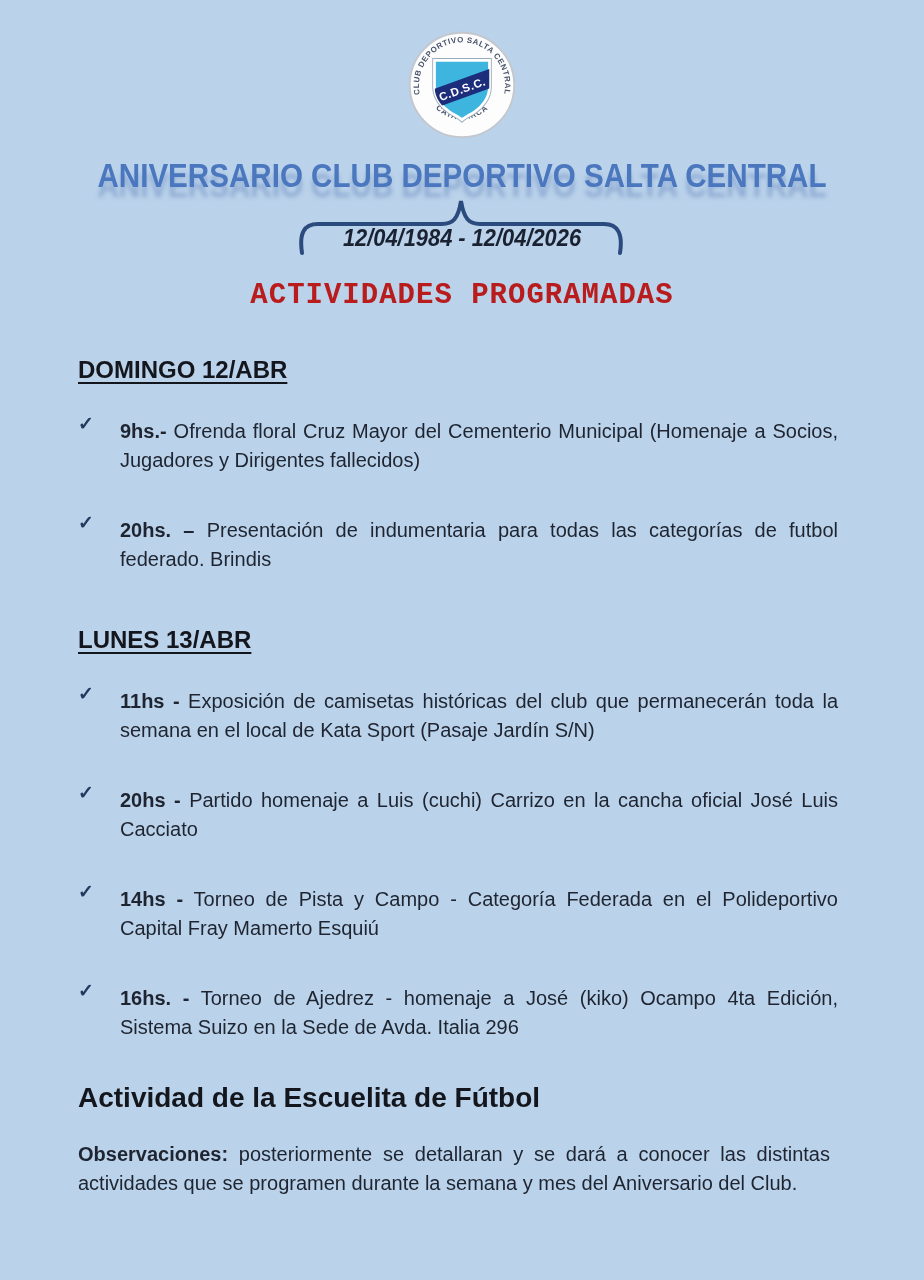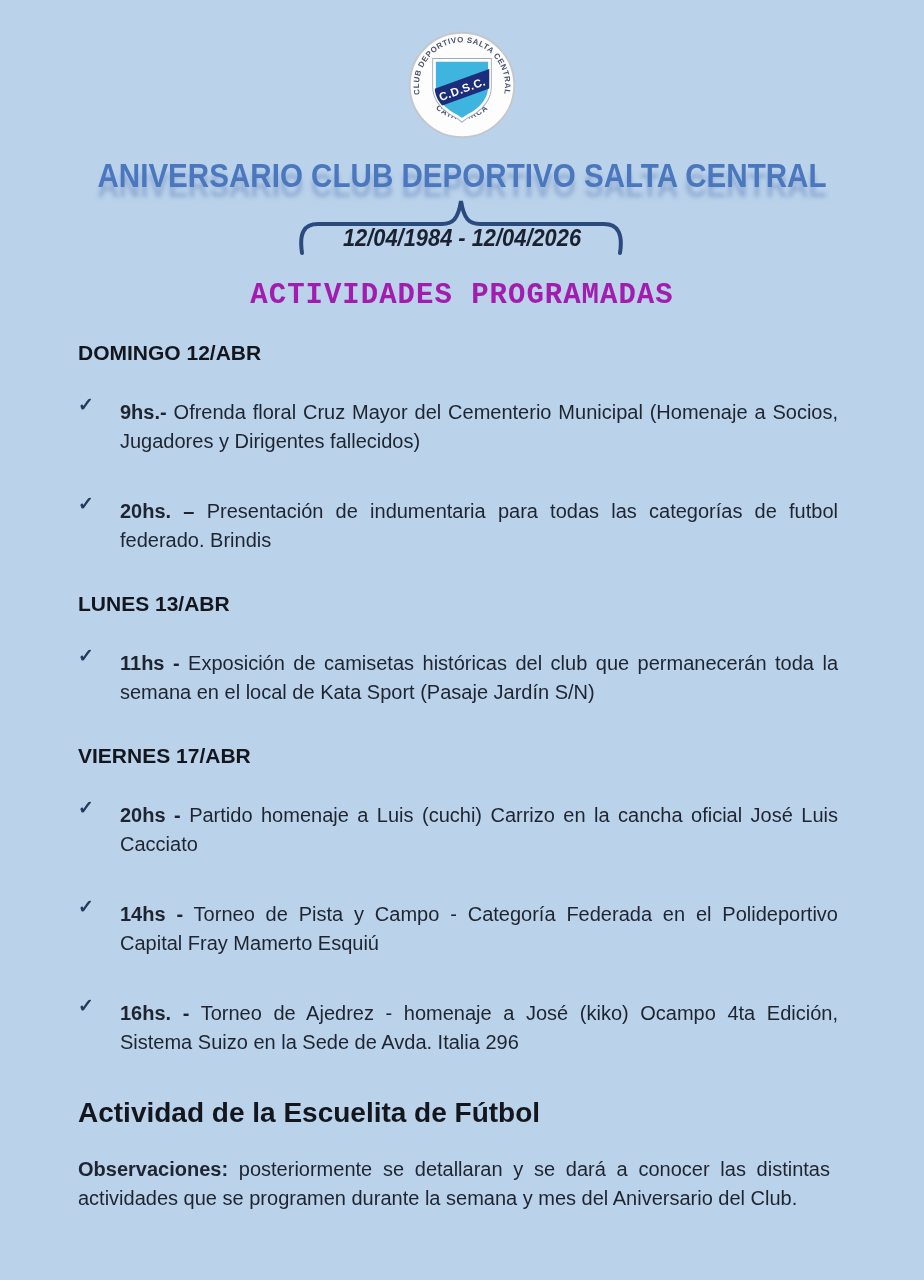--- a/index.html
+++ b/index.html
@@ -50,30 +50,31 @@
   }
 
   
   .subtitle {
     margin-top: 22px;
     text-align: center;
     font-family: "Liberation Mono", "DejaVu Sans Mono", monospace;
     font-size: 29px;
     font-weight: bold;
     letter-spacing: 1px;
-    color: #a21caf;
+    color: #b91c1c;
     white-space: nowrap;
   }
 
   
   h2.day {
-    margin: 29px 0 0 0;
-    font-size: 21px;
+    margin: 44px 0 0 0;
+    font-size: 24px;
     font-weight: bold;
     color: #14161d;
+    text-decoration: underline;
     text-decoration-thickness: 2px;
     text-underline-offset: 4px;
   }
 
   
   .bullet { display: flex; margin-top: 25px; }
   .check {
     flex: 0 0 34px;
     font-size: 19px;
     font-weight: bold;
@@ -160,21 +161,20 @@
 
   <section>
     <h2 class="day">LUNES 13/ABR</h2>
     <div class="bullet">
       <span class="check">✓</span>
       <p class="btext"><b>11hs -</b> <span>Exposición de camisetas históricas del club que permanecerán toda la semana en el local de Kata Sport (Pasaje Jardín S/N)</span></p>
     </div>
   </section>
 
   <section>
-    <h2 class="day">VIERNES 17/ABR</h2>
     <div class="bullet">
       <span class="check">✓</span>
       <p class="btext"><b>20hs -</b> <span>Partido homenaje a Luis (cuchi) Carrizo en la cancha oficial José Luis Cacciato</span></p>
     </div>
   </section>
 
   <section>
     <div class="bullet">
       <span class="check">✓</span>
       <p class="btext"><b>14hs -</b> <span>Torneo de Pista y Campo - Categoría Federada en el Polideportivo Capital Fray Mamerto Esquiú</span></p>

